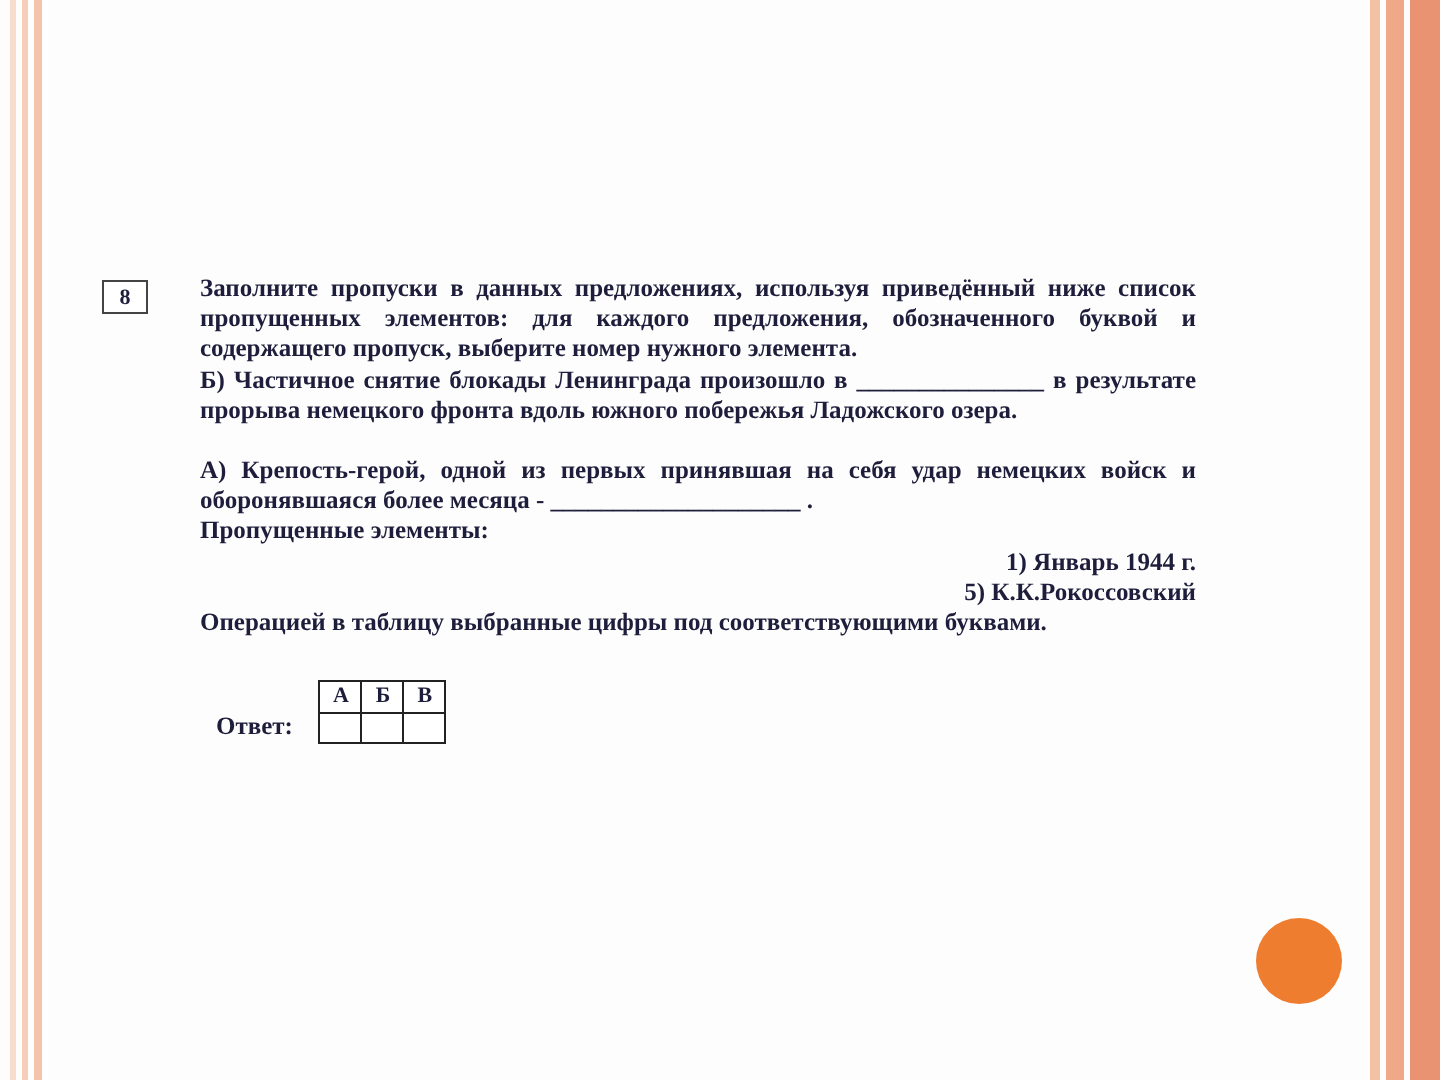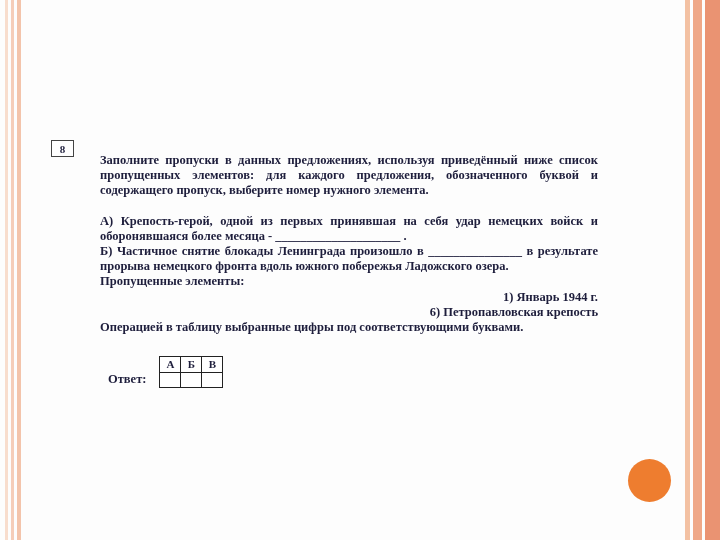--- a/index.html
+++ b/index.html
@@ -59,21 +59,20 @@
 
   .content {
     position: absolute;
     left: 100px;
     top: 137px;
     width: 498px;
     color: #1e1e3c;
     font-weight: bold;
     font-size: 12.5px;
     line-height: 15.2px;
-    margin-top: 16px;
   }
   .content p {
     margin: 0;
   }
   .task {
     text-align: justify;
   }
   .sentence {
     text-align: justify;
   }
@@ -132,26 +131,26 @@
   <div class="accent-circle"></div>
 
   <div class="qnum-box">
     <span>8</span>
   </div>
 
   <div class="content">
 
     <p class="task">Заполните пропуски в данных предложениях, используя приведённый ниже список пропущенных элементов: для каждого предложения, обозначенного буквой и содержащего пропуск, выберите номер нужного элемента.</p>
 
+    <p class="sentence">Б) Частичное снятие блокады Ленинграда произошло в _______________ в результате прорыва немецкого фронта вдоль южного побережья Ладожского озера.</p>
     <p class="sentence first">А) Крепость-герой, одной из первых принявшая на себя удар немецких войск и оборонявшаяся более месяца - ____________________ .</p>
-    <p class="sentence">Б) Частичное снятие блокады Ленинграда произошло в _______________ в результате прорыва немецкого фронта вдоль южного побережья Ладожского озера.</p>
 
     <p class="elements-title">Пропущенные элементы:</p>
     <div class="element-item">1) Январь 1944 г.</div>
-    <div class="element-item">6) Петропавловская крепость</div>
+    <div class="element-item">5) К.К.Рокоссовский</div>
 
     <p class="instruction">Операцией в таблицу выбранные цифры под соответствующими буквами.</p>
 
     <div class="answer-row">
       <span class="answer-label">Ответ:</span>
       <table class="answer-table">
         <tbody>
             <tr>
           <th>А</th>
           <th>Б</th>

